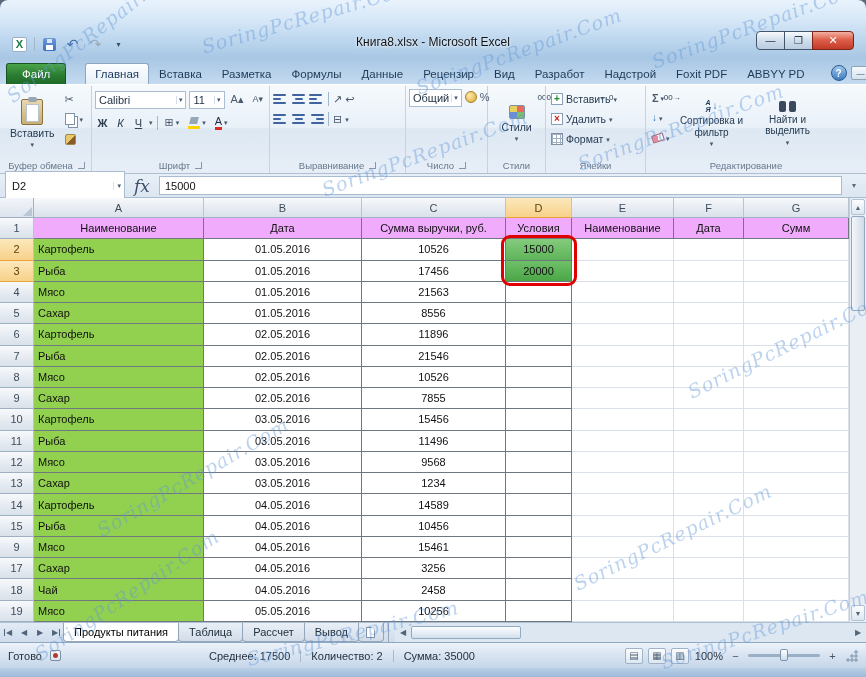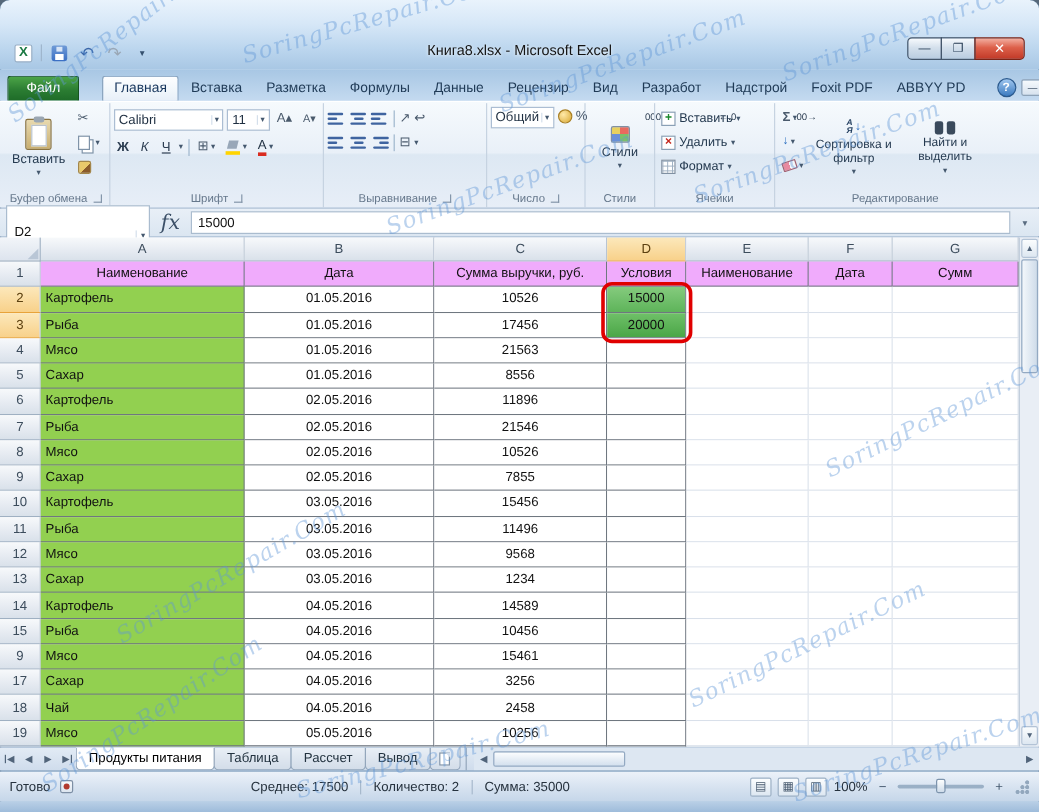--- a/index.html
+++ b/index.html
@@ -100,21 +100,21 @@
   .ic-sort { display:flex; flex-direction:column; font-size:7px; line-height:7px; color:#1e3a5c; font-weight:bold; }
   .ic-arrow { color:#2d6fc0; font-size:10px; line-height:1; }
   .ic-bino { width:17px; height:11px; position:relative; }
   .ic-bino::before,.ic-bino::after { content:""; position:absolute; top:0; width:7px; height:11px; background:#3a4a5c; border-radius:2px; }
   .ic-bino::before { left:0; } .ic-bino::after { right:0; }
   .twoline { width:64px; font-size:10px; line-height:1.15; color:#253a50; text-align:center; }
 
   
   .fbar { height:24px; flex:none; display:flex; align-items:center; gap:5px; padding:0 5px;
     background:linear-gradient(#e8eff7,#dbe6f1); border-bottom:1px solid #a9bcd0; }
-  .namebox { width:120px; height:30px; background:#fff; border:1px solid #aabccf; display:flex; align-items:flex-end;
+  .namebox { width:120px; height:30px; background:#fff; border:1px solid #aabccf; display:flex; align-items:center;
     font-size:11px; padding-left:6px; color:#111; }
   .namebox .ca { margin-left:auto; font-size:7px; color:#44586e; border-left:1px solid #d4dfeb; padding:0 3px; }
   .fxbtn { width:24px; text-align:center; font-style:italic; font-family:"DejaVu Serif","Liberation Serif",serif;
     font-size:17px; color:#3c5068; }
   .finput { flex:1; height:19px; background:#fff; border:1px solid #aabccf; font-size:11px; display:flex;
     align-items:center; padding-left:5px; color:#111; }
   .fexp { width:14px; font-size:8px; color:#5a6c80; text-align:center; }
 
   
   .gridwrap { height:424px; flex:none; display:flex; position:relative; background:#fff; }

